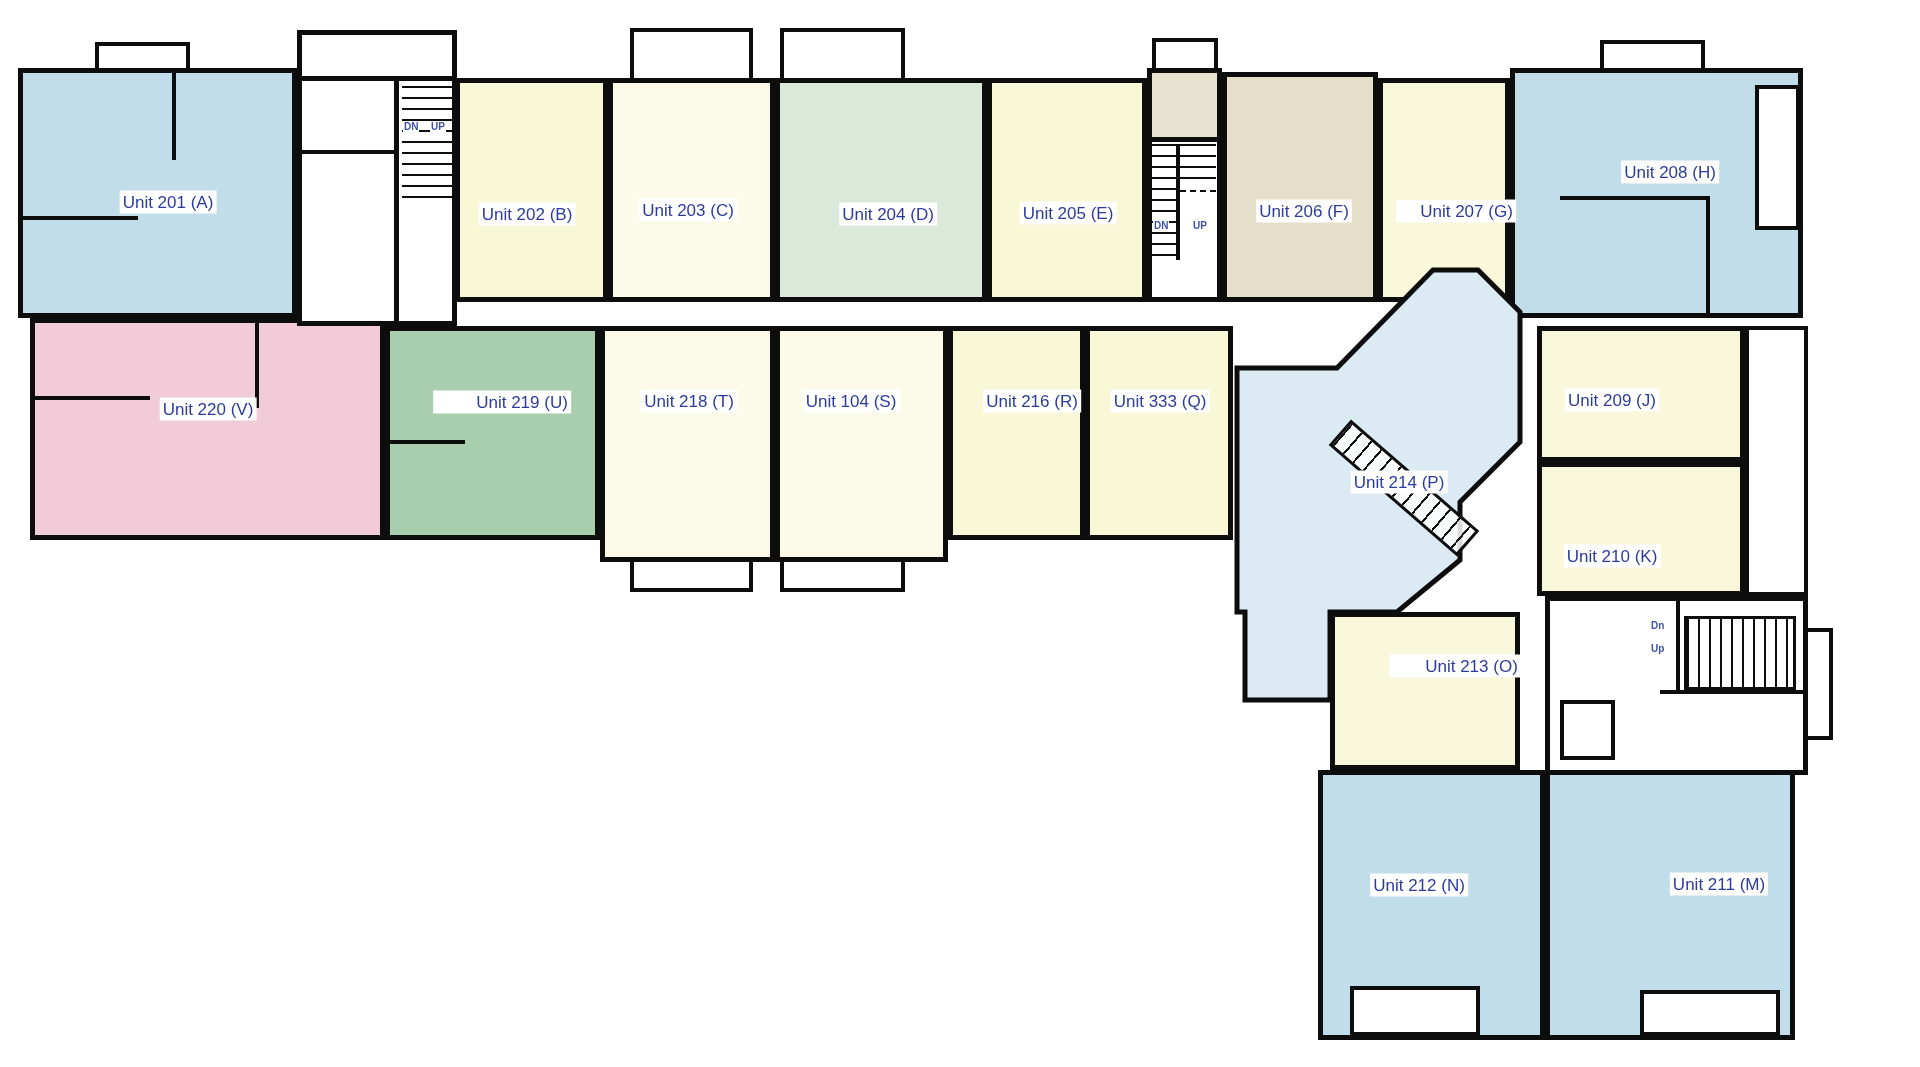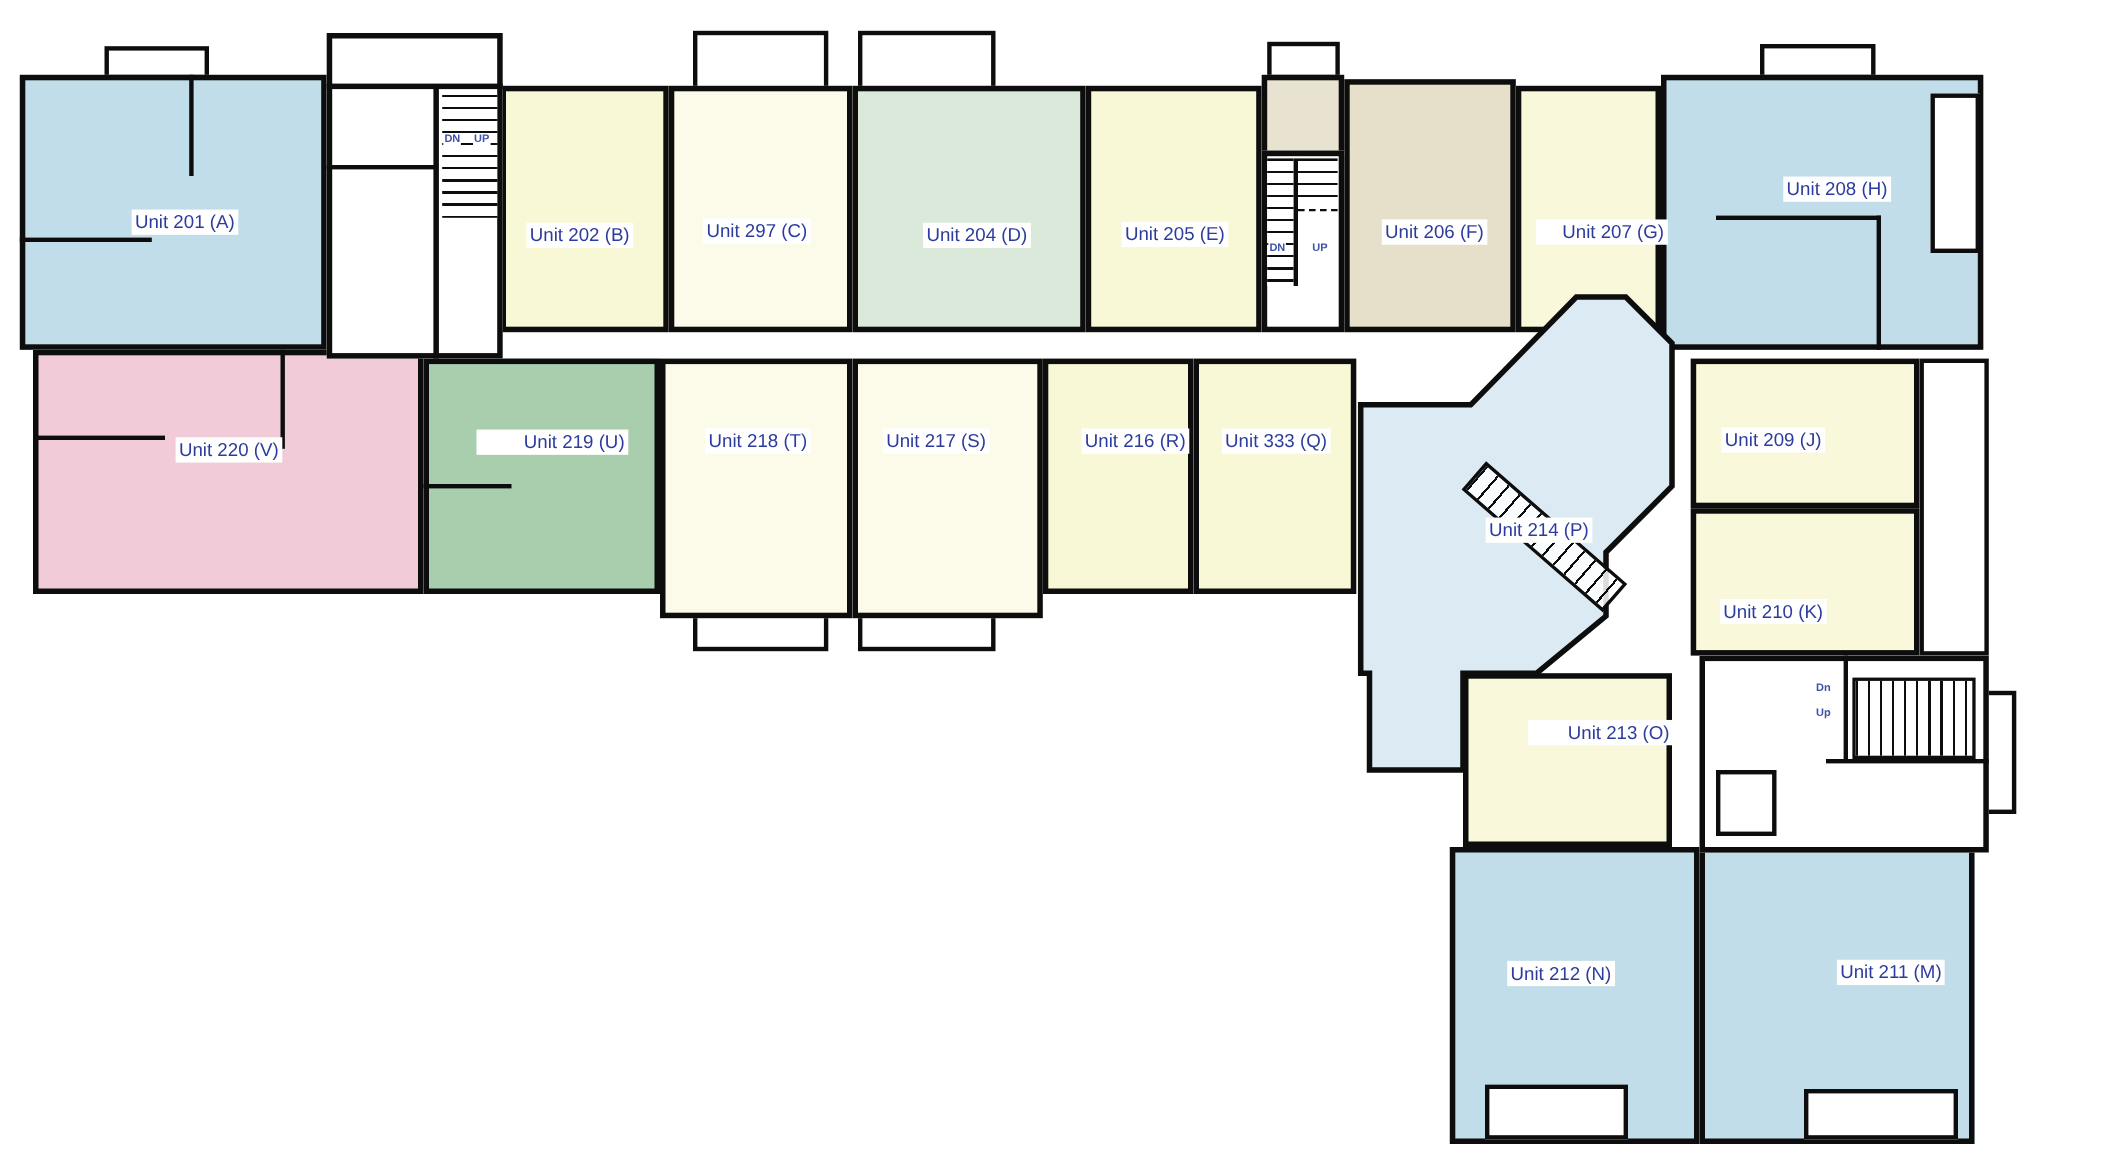--- a/index.html
+++ b/index.html
@@ -94,32 +94,32 @@
   <div class="iwall" style="left:172px;top:68px;width:4px;height:92px;"></div>
   <div class="iwall" style="left:18px;top:216px;width:120px;height:4px;"></div>
   <div class="iwall" style="left:1560px;top:196px;width:150px;height:4px;"></div>
   <div class="iwall" style="left:1706px;top:196px;width:4px;height:122px;"></div>
   <div class="iwall" style="left:255px;top:318px;width:4px;height:90px;"></div>
   <div class="iwall" style="left:30px;top:396px;width:120px;height:4px;"></div>
   <div class="iwall" style="left:385px;top:440px;width:80px;height:4px;"></div>
 
   <div class="ulabel" style="left:168px;top:172px;margin-top:30px;">Unit 201 (A)</div>
   <div class="ulabel" style="left:527px;top:214px;">Unit 202 (B)</div>
-  <div class="ulabel" style="left:688px;top:210px;">Unit 297 (C)</div>
+  <div class="ulabel" style="left:688px;top:210px;">Unit 203 (C)</div>
   <div class="ulabel" style="left:888px;top:214px;">Unit 204 (D)</div>
   <div class="ulabel" style="left:1068px;top:213px;">Unit 205 (E)</div>
   <div class="ulabel" style="left:1304px;top:211px;">Unit 206 (F)</div>
   <div class="ulabel" style="left:1456px;top:211px;padding-left:24px;">Unit 207 (G)</div>
   <div class="ulabel" style="left:1670px;top:172px;">Unit 208 (H)</div>
   <div class="ulabel" style="left:1612px;top:400px;">Unit 209 (J)</div>
   <div class="ulabel" style="left:1612px;top:556px;">Unit 210 (K)</div>
   <div class="ulabel" style="left:1719px;top:884px;">Unit 211 (M)</div>
   <div class="ulabel" style="left:1419px;top:885px;">Unit 212 (N)</div>
   <div class="ulabel" style="left:1455px;top:666px;padding-left:36px;">Unit 213 (O)</div>
   <div class="ulabel" style="left:1399px;top:482px;">Unit 214 (P)</div>
   <div class="ulabel" style="left:1160px;top:401px;">Unit 333 (Q)</div>
   <div class="ulabel" style="left:1032px;top:401px;">Unit 216 (R)</div>
-  <div class="ulabel" style="left:851px;top:401px;">Unit 217 (S)</div>
+  <div class="ulabel" style="left:851px;top:401px;">Unit 104 (S)</div>
   <div class="ulabel" style="left:689px;top:401px;">Unit 218 (T)</div>
   <div class="ulabel" style="left:502px;top:402px;padding-left:43px;">Unit 219 (U)</div>
   <div class="ulabel" style="left:208px;top:409px;">Unit 220 (V)</div>
 
 </div>
 
 </body></html>

